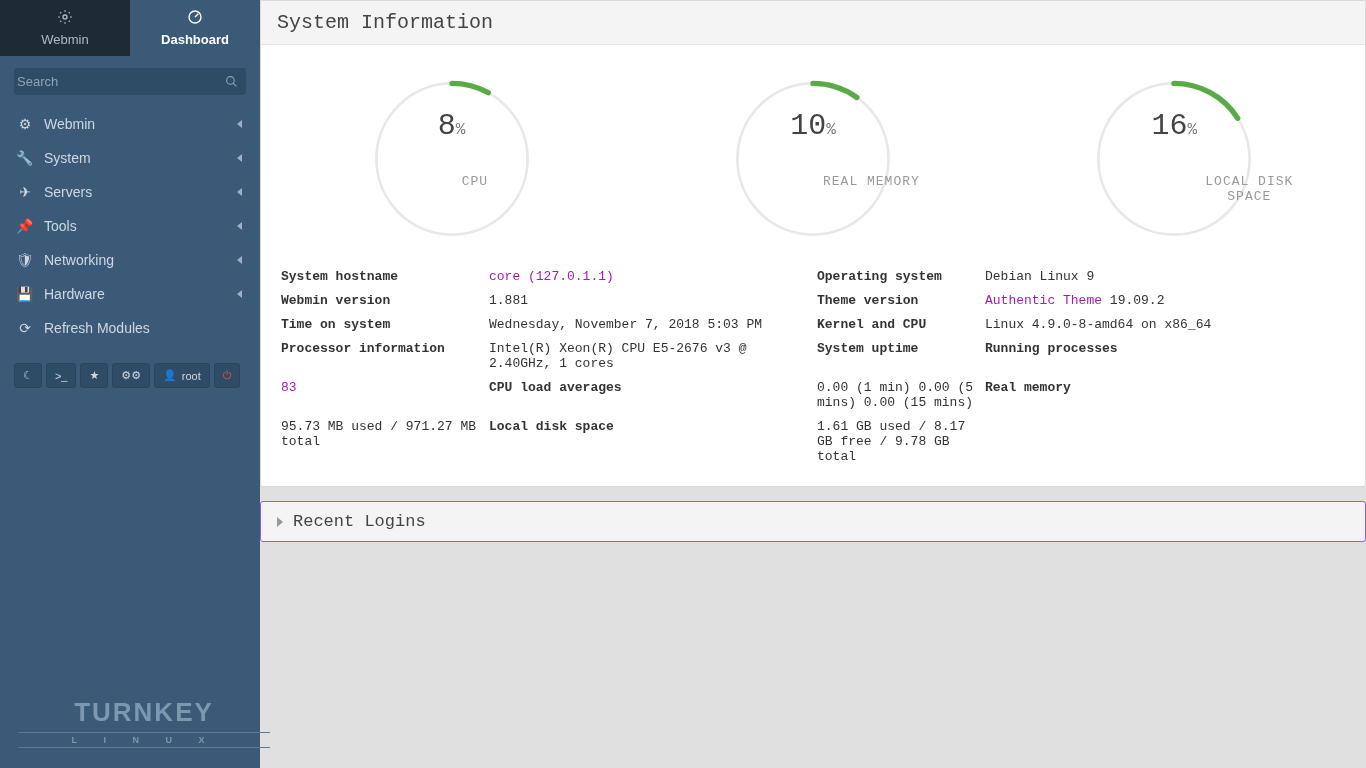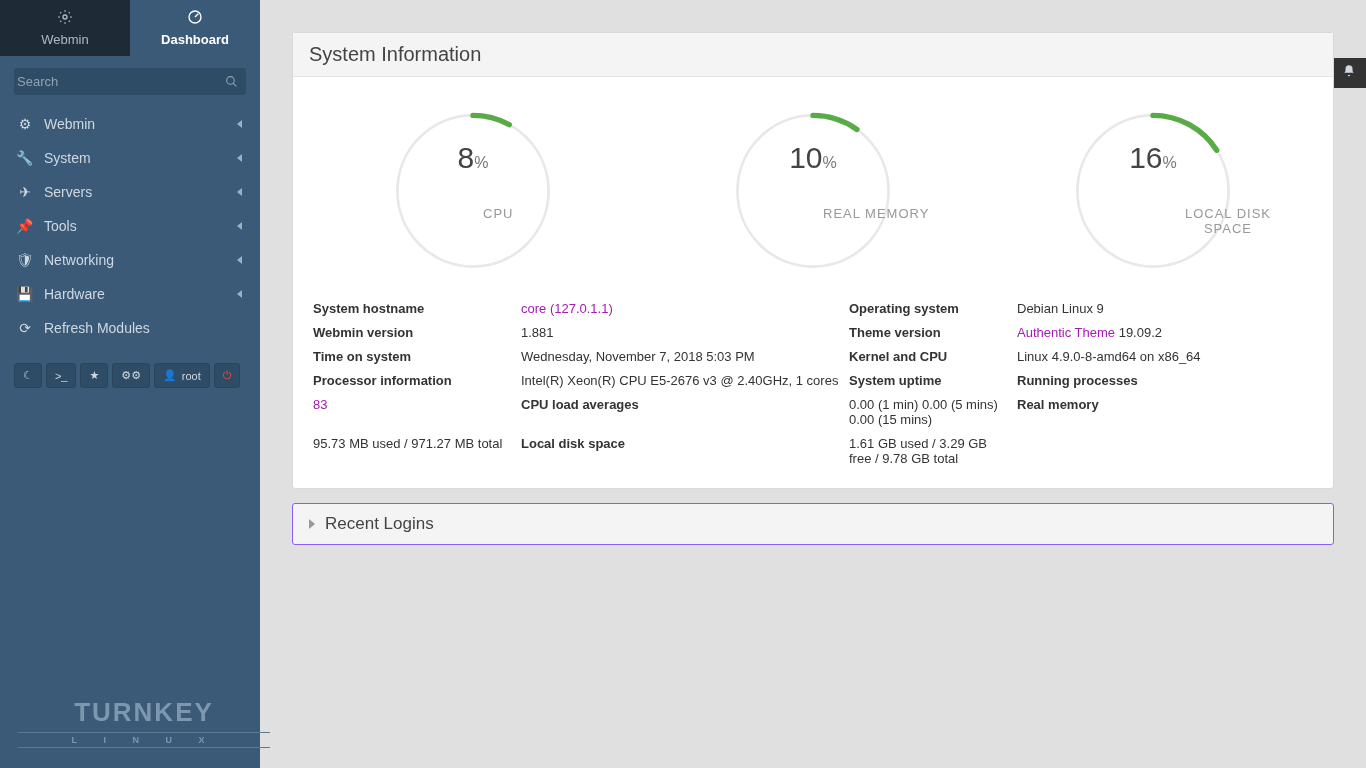--- a/index.html
+++ b/index.html
@@ -61,21 +61,21 @@
 }
 .tbtn.red { color: #e74c3c; }
 .brand {
   position: absolute; bottom: 20px; left: 0; width: 288px;
   text-align: center; color: #7d97ae; letter-spacing: 2px;
   font-weight: 800; font-size: 26px;
 }
 .brand .sub { font-size: 9px; letter-spacing: 12px; border-top: 1px solid #5c7a94; border-bottom: 1px solid #5c7a94; padding: 2px 0; margin: 4px 18px 0; }
 .main {
   position: absolute; left: 260px; top: 0; right: 0; bottom: 0;
-  padding: 32px; overflow: auto;
+  padding: 0; overflow: auto; font-family: Liberation Mono, monospace;
 }
 .panel {
   background: #fff; border: 1px solid #d9d9d9; border-radius: 3px;
   margin-bottom: 14px;
 }
 .panel-head {
   background: #f4f4f4; border-bottom: 1px solid #e4e4e4;
   padding: 10px 16px; font-size: 20px; color: #444; font-weight: 300;
 }
 .gauges { display: flex; justify-content: space-around; padding: 24px 10px 10px; }
@@ -292,21 +292,21 @@
       <div class="k">System uptime</div>
 
       <div class="k">Running processes</div>
       <div><span class="link">83</span></div>
       <div class="k">CPU load averages</div>
       <div>0.00 (1 min) 0.00 (5 mins) 0.00 (15 mins)</div>
 
       <div class="k">Real memory</div>
       <div>95.73 MB used / 971.27 MB total</div>
       <div class="k">Local disk space</div>
-      <div>1.61 GB used / 3.29 GB free / 9.78 GB total</div>
+      <div>1.61 GB used / 8.17 GB free / 9.78 GB total</div>
     </div>
   </div>
 
   <div class="panel-collapsed">
     <span class="tri"></span>
     <span>Recent Logins</span>
   </div>
 </div>
 
 </body></html>

